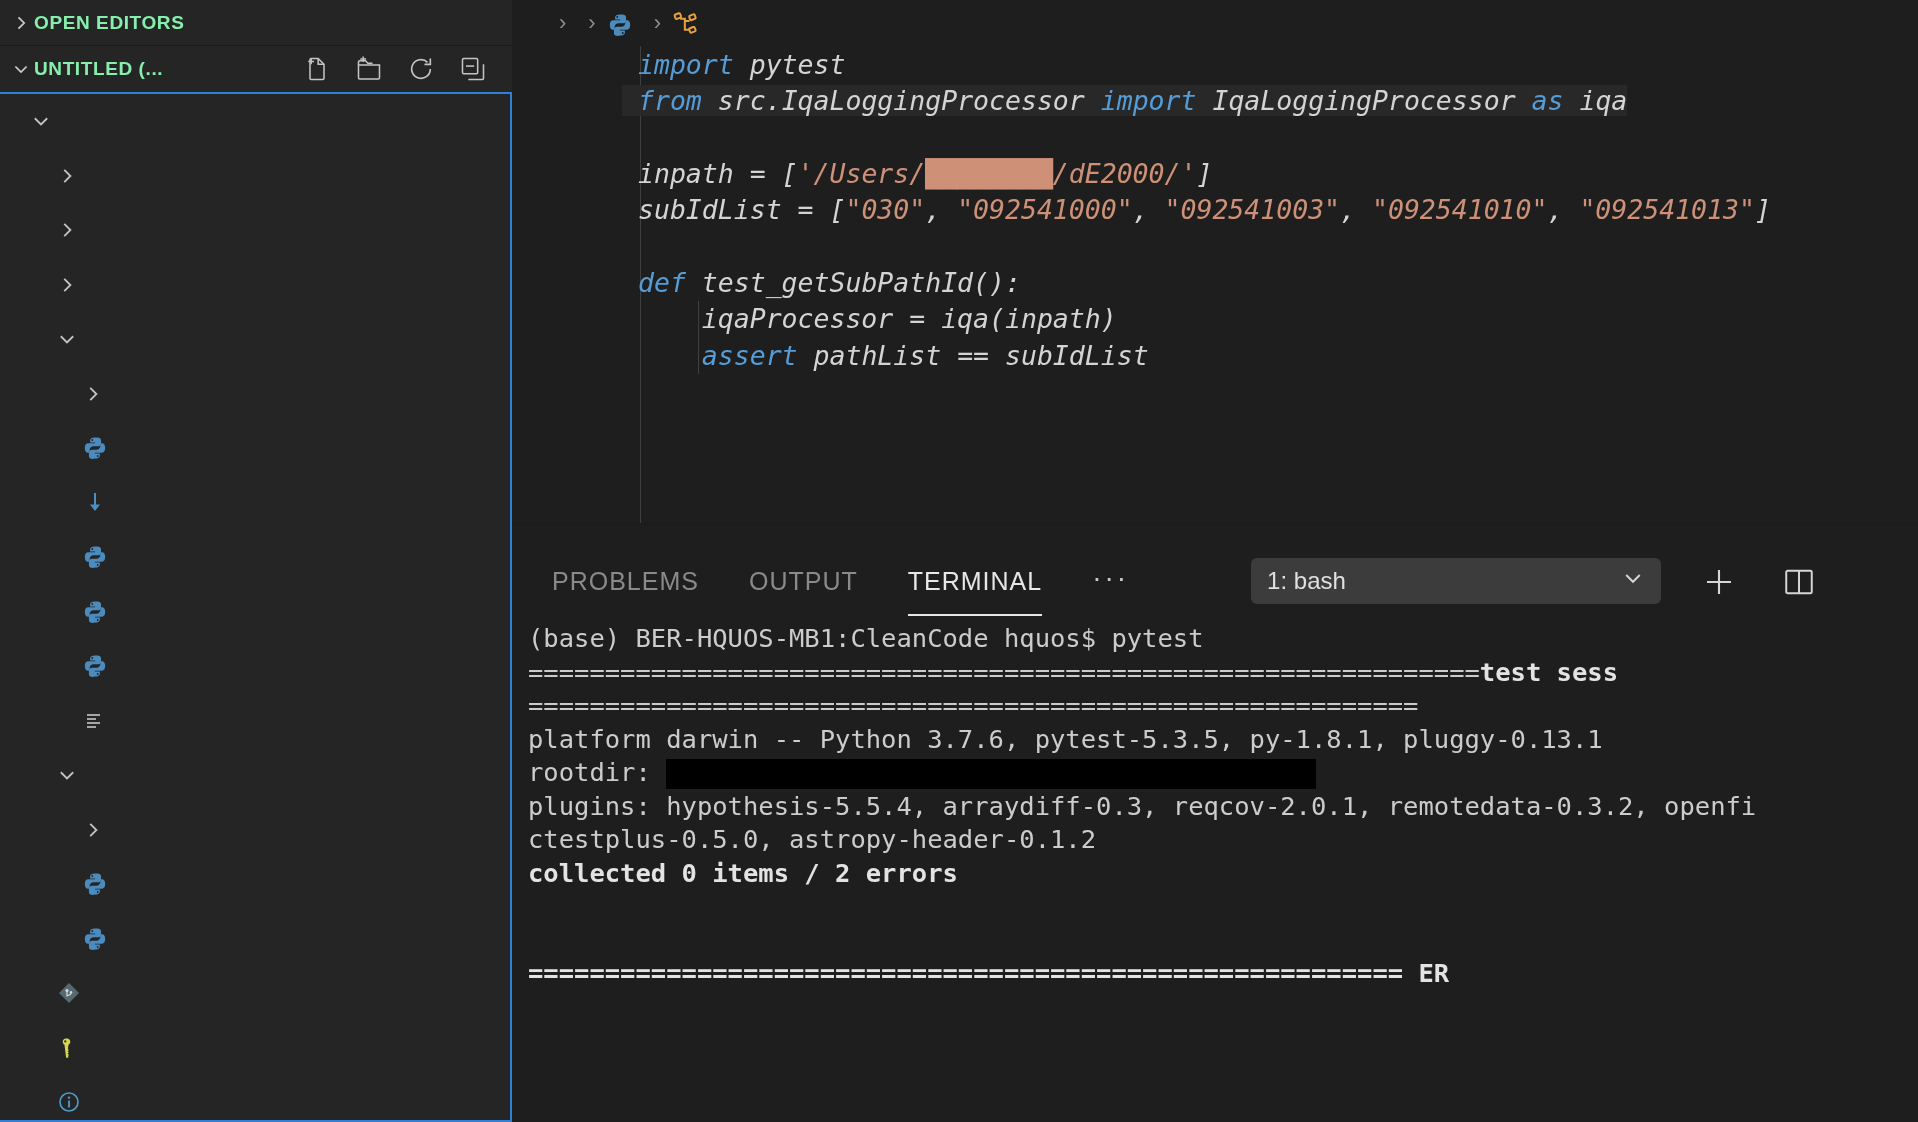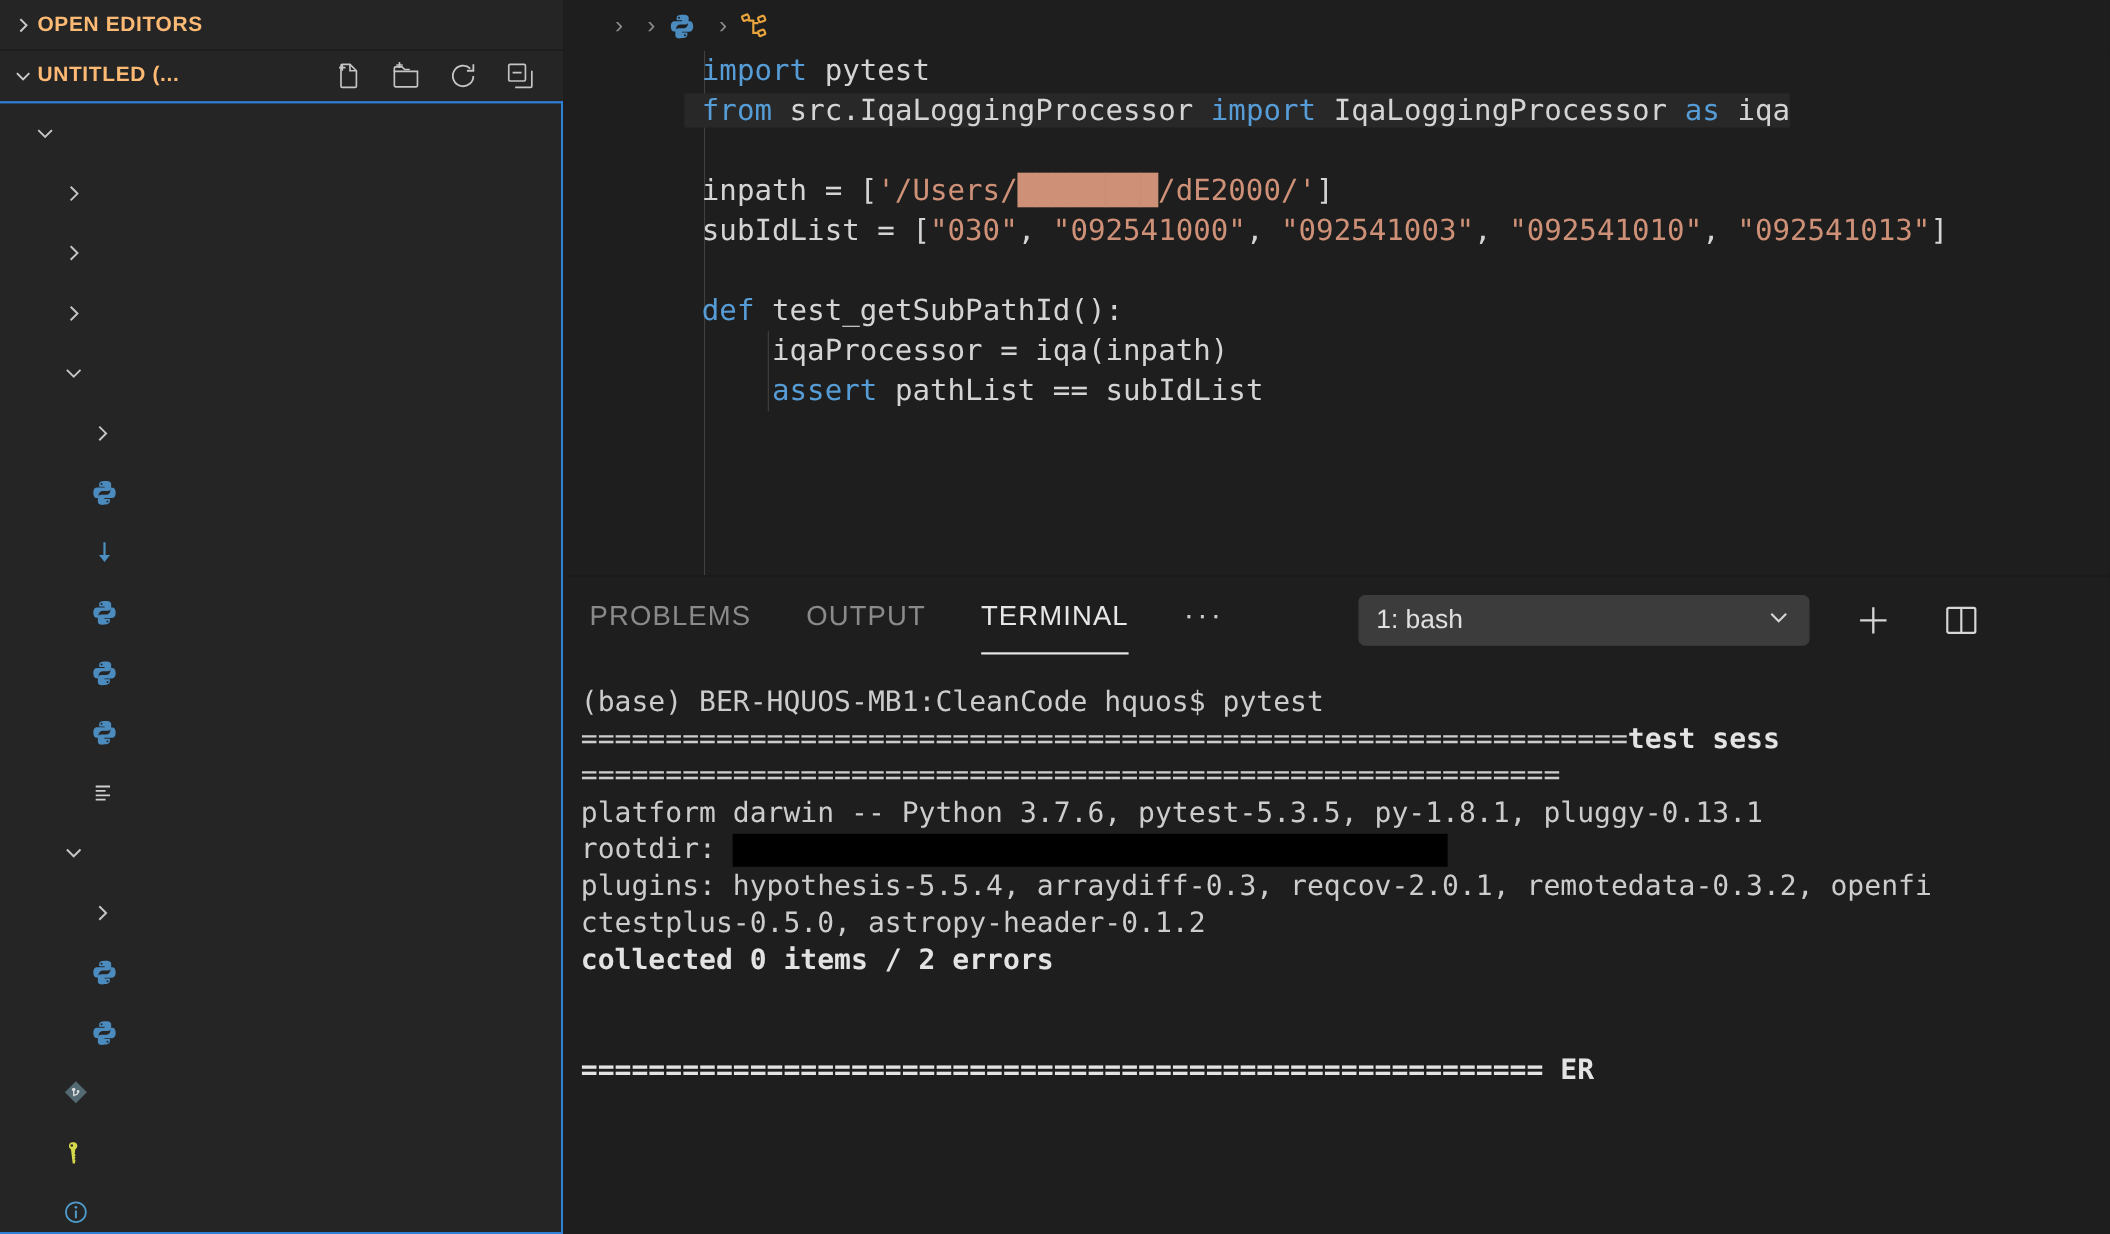--- a/index.html
+++ b/index.html
@@ -15,21 +15,21 @@
   #sidebar {
     width: 512px; height: 1122px;
     background: #252526;
     display: flex; flex-direction: column;
     flex: 0 0 512px;
     position: relative;
   }
   .section-header {
     height: 46px; display: flex; align-items: center;
     font-size: 19px; font-weight: bold; letter-spacing: 0.6px;
-    color: #fdba74; padding-left: 8px;
+    color: #86efac; padding-left: 8px;
     font-family: "Liberation Sans", sans-serif;
     flex: 0 0 auto;
   }
   .section-header.open-editors { border-bottom: 1px solid #1b1b1b; }
   .twisty {
     width: 26px; height: 26px; flex: 0 0 26px;
     display: flex; align-items: center; justify-content: center;
     color: #cccccc;
   }
   .twisty svg { display:block; }
@@ -82,20 +82,21 @@
   .crumb { color: #a9a9a9; }
   .crumb.file { color: #c5c5c5; }
   .crumb-sep { padding: 0 11px; color: #8d8d8d; font-size: 22px; }
   .crumb-ico { display: inline-flex; align-items:center; margin-right: 10px; vertical-align: middle;}
 
   
   #editor {
     flex: 0 0 478px; position: relative; overflow: hidden;
     background: #1e1e1e;
     border-bottom: 1px solid #1b1b1b;
+    font-style: italic;
   }
   .codeline {
     height: 36.4px; display: flex; align-items: center;
     font-family: "DejaVu Sans Mono", monospace;
     font-size: 26.5px; white-space: pre; color: #d4d4d4;
     position: relative;
   }
   .lineno {
     width: 110px; flex: 0 0 110px; text-align: right;
     color: #858585; padding-right: 18px;
@@ -110,22 +111,22 @@
     position:absolute; left: 186px; top: 0; bottom:0; width:1px; background:#404040;
   }
   .kw   { color: #569cd6; }
   .str  { color: #ce9178; text-align: center; }
   .plain{ color: #d4d4d4; }
   .hl-line .codetext { background: #282828; }
 
   
   #panel { flex: 1 1 auto; display: flex; flex-direction: column; background: #1e1e1e; min-height: 0; }
   #panel-tabs {
-    height: 80px; flex: 0 0 80px; display: flex; align-items: center;
-    padding-left: 24px; position: relative;
+    height: 80px; flex: 0 0 80px; display: flex; align-items: flex-end;
+    padding-left: 40px; position: relative;
   }
   .ptab {
     font-size: 25px; color: #8a8a8a; letter-spacing: 1px;
     margin-right: 50px; position: relative; padding-bottom: 8px;
     font-family: "Liberation Sans", sans-serif;
   }
   .ptab.active { color: #e7e7e7; }
   .ptab.active::after {
     content: ""; position: absolute; left: 0; right: 0;
     bottom: -12px; height: 2px; background: #e7e7e7;

